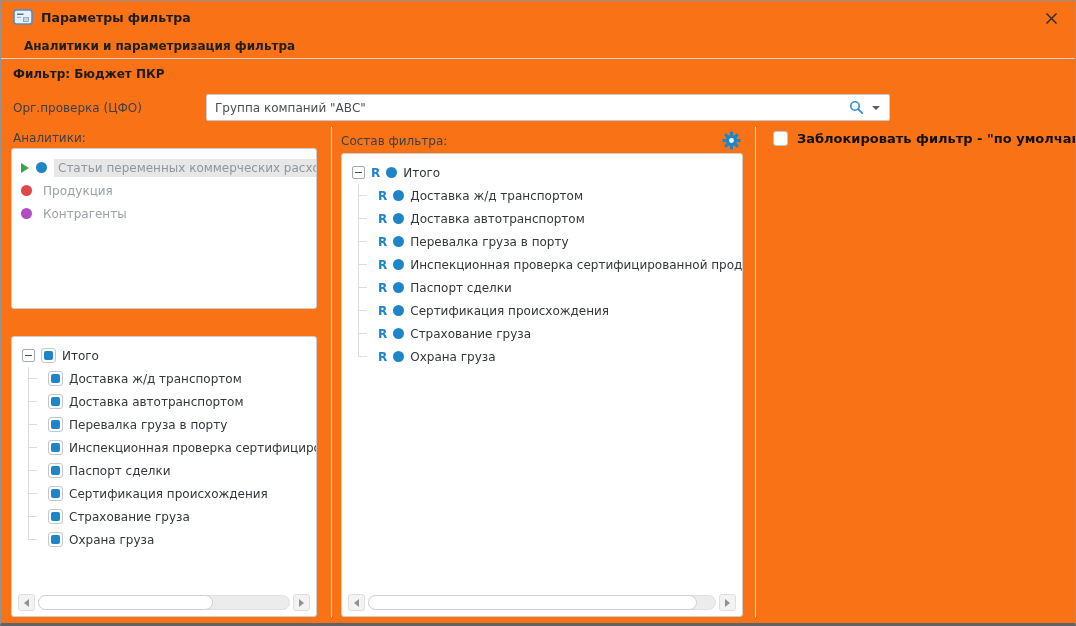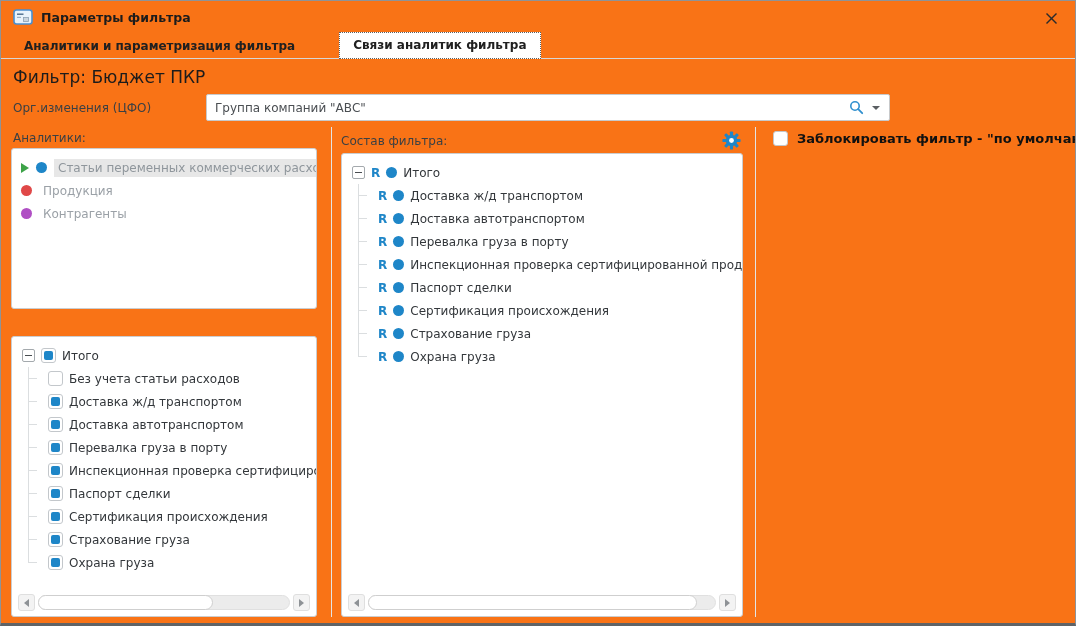--- a/index.html
+++ b/index.html
@@ -8,25 +8,25 @@
   .window {
     position:relative; width:1076px; height:626px; background:#f97316;
     border:1px solid #8f9397; border-bottom:3px solid #5f6367; overflow:hidden;
   }
   
   .titlebar { position:absolute; left:0; top:0; right:0; height:32px; display:flex; align-items:center; padding:0 12px; }
   .app-icon { width:20px; height:16px; flex:none; }
   .title { margin-left:8px; font-weight:700; font-size:12.5px; color:#1c1c1c; }
   .close-btn { position:absolute; right:14px; top:8px; width:20px; height:18px; display:flex; align-items:center; justify-content:center; cursor:default; }
   
-  .tabs { position:absolute; left:0; top:32px; right:0; height:26px; display:flex; align-items:flex-end; padding-left:10px; border-bottom:1px solid #d6d6d6;gap:31px; }
+  .tabs { position:absolute; left:0; top:32px; right:0; height:26px; display:flex; align-items:flex-end; padding-left:10px; border-bottom:1px solid #d6d6d6; }
   .tab { padding:5px 13px 5px 13px; font-weight:700; font-size:12px; color:#202020; white-space:nowrap; }
   .tab.active { background:#fff; border:1px dotted #5f5f5f; margin-bottom:-1px; padding-bottom:6px; }
   
-  .filter-title { position:absolute; left:12px; top:66px; font-weight:400; font-size:17px; color:#1c1c1c; }
+  .filter-title { position:absolute; left:12px; top:66px; font-weight:700; font-size:12px; color:#1c1c1c; }
   .org-label { position:absolute; left:12px; top:100px; color:#3c4043; }
   .org-input { position:absolute; left:205px; top:93px; width:684px; height:27px; border:1px solid #c7c9cb; border-radius:2px; background:#fff; display:flex; align-items:center; }
   .org-input input { flex:1; border:none; outline:none; padding:0 8px; font:inherit; color:#4a4e52; background:transparent; }
   .search-zone { display:flex; align-items:center; gap:8px; padding:0 9px; }
   .caret-down { width:0; height:0; border-left:4px solid transparent; border-right:4px solid transparent; border-top:4px solid #5a5e62; }
   .save-btn { position:absolute; left:900px; top:95px; width:163px; height:27px; border:1px solid #b9babb; border-radius:3px;
     background:linear-gradient(#fdfdfd,#efefef); display:flex; align-items:center; justify-content:center; gap:7px; color:#a2a6aa; font-size:12.5px; }
   
   .vsplit { position:absolute; top:126px; bottom:6px; width:1px; background:#e3e4e5; }
   .vsplit.s1 { left:330px; } .vsplit.s2 { left:754px; }
@@ -81,25 +81,24 @@
     <div class="close-btn">
       <svg width="13" height="13" viewBox="0 0 13 13">
         <line x1="1.5" y1="1.5" x2="11.5" y2="11.5" stroke="#2b2b2b" stroke-width="1.4"></line>
         <line x1="11.5" y1="1.5" x2="1.5" y2="11.5" stroke="#2b2b2b" stroke-width="1.4"></line>
       </svg>
     </div>
   </div>
 
   <div class="tabs">
     <div class="tab">Аналитики и параметризация фильтра</div>
-    <div class="tab active">Связи аналитик фильтра</div>
   </div>
 
   <div class="filter-title">Фильтр: Бюджет ПКР</div>
-  <div class="org-label">Орг.изменения (ЦФО)</div>
+  <div class="org-label">Орг.проверка (ЦФО)</div>
 
   <div class="org-input">
     <input type="text" value="Группа компаний &quot;АВС&quot;" style="">
     <div class="search-zone">
       <svg width="15" height="15" viewBox="0 0 15 15">
         <circle cx="6" cy="6" r="4.2" fill="none" stroke="#2f8fce" stroke-width="1.6"></circle>
         <line x1="9.2" y1="9.2" x2="13.2" y2="13.2" stroke="#2f8fce" stroke-width="1.8" stroke-linecap="round"></line>
       </svg>
       <span class="caret-down"></span>
     </div>
@@ -130,25 +129,20 @@
     </div>
 
   <div class="box elements-box">
     <div class="tree-row">
       <span class="expander"></span>
       <span class="cb checked"></span>
       <span>Итого</span>
     </div>
     <div class="tree-children">
 
-    <div class="tree-row">
-          <span class="conn"></span>
-          <span class="cb"></span>
-          <span>Без учета статьи расходов</span>
-        </div>
         <div class="tree-row">
           <span class="conn"></span>
           <span class="cb checked"></span>
           <span>Доставка ж/д транспортом</span>
         </div>
         <div class="tree-row">
           <span class="conn"></span>
           <span class="cb checked"></span>
           <span>Доставка автотранспортом</span>
         </div>

